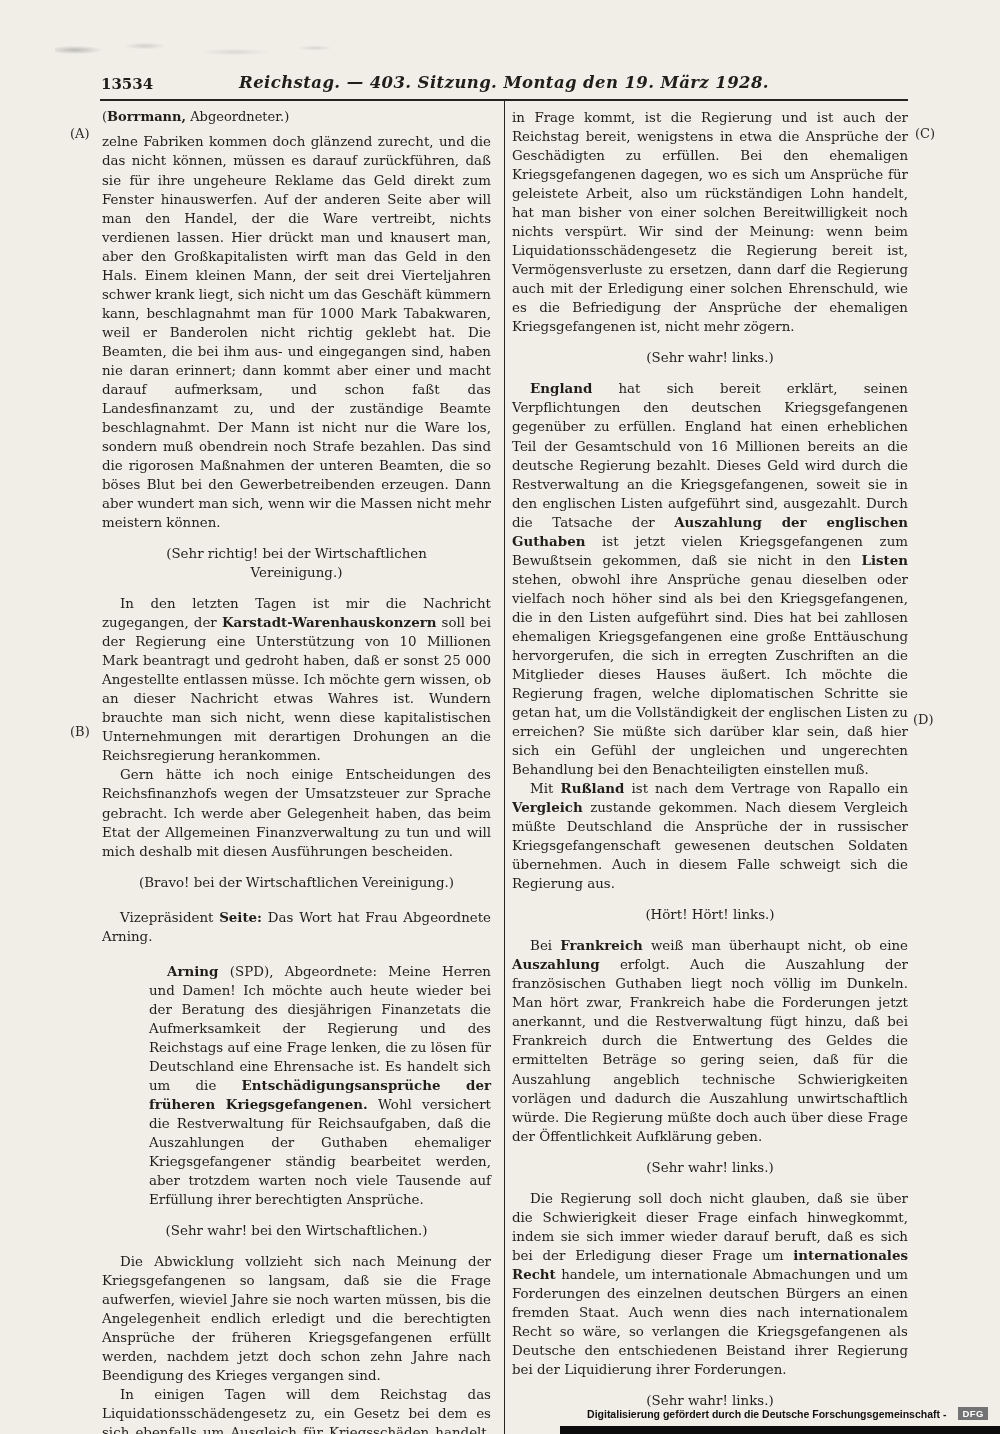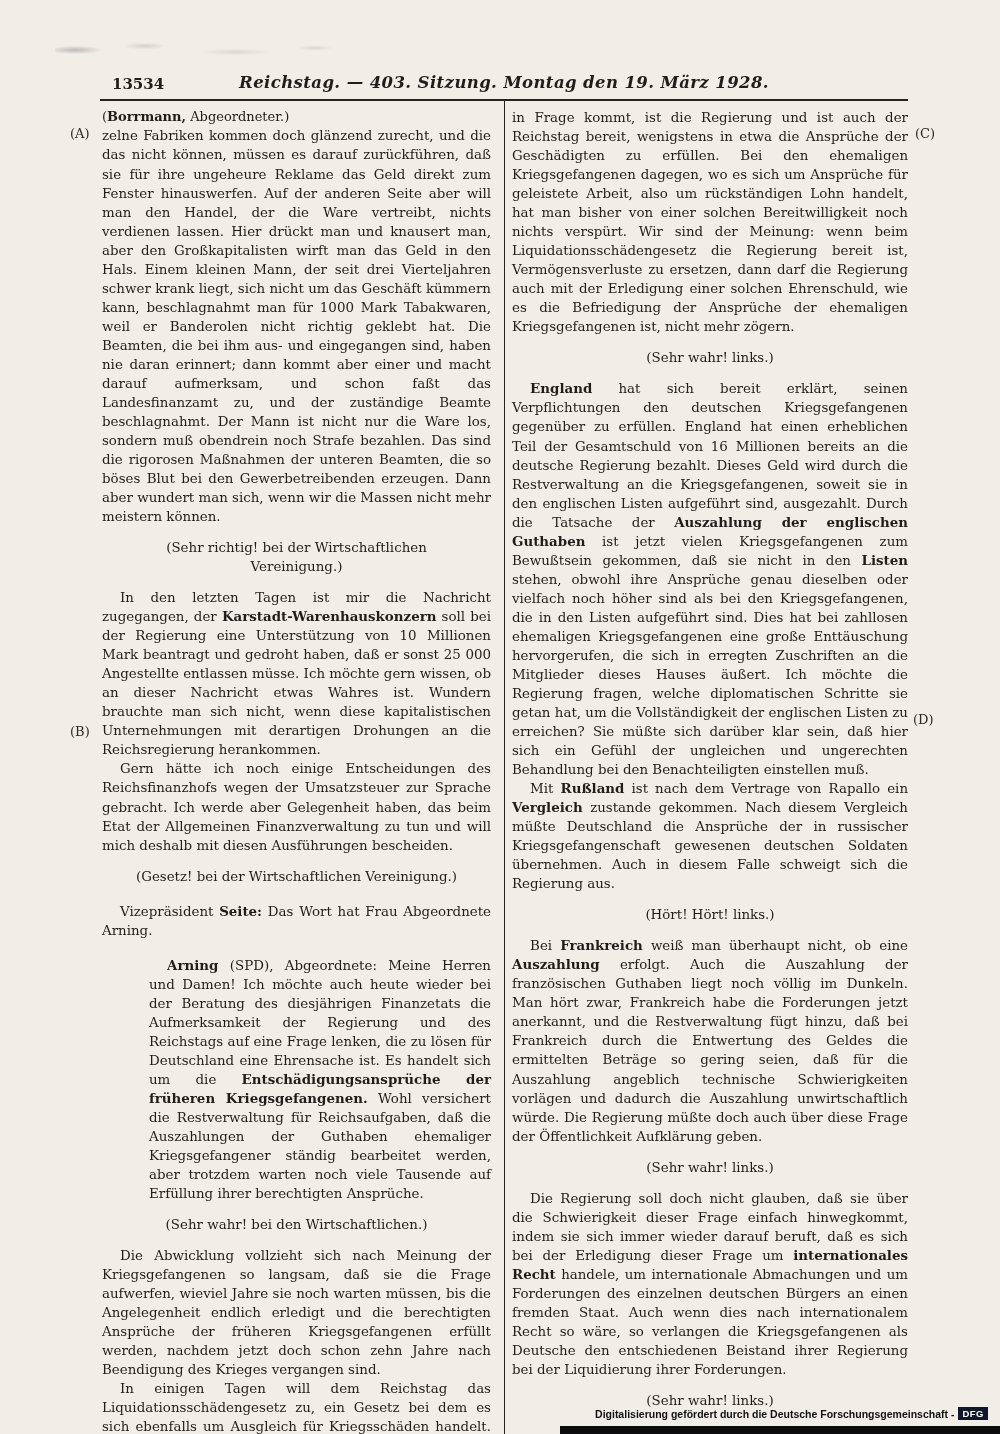--- a/index.html
+++ b/index.html
@@ -16,51 +16,51 @@
     background:
       radial-gradient(ellipse 40px 6px at 20px 12px, rgba(90,90,90,.35), transparent 70%),
       radial-gradient(ellipse 30px 5px at 90px 8px, rgba(120,120,120,.25), transparent 70%),
       radial-gradient(ellipse 50px 5px at 180px 14px, rgba(130,130,130,.2), transparent 70%),
       radial-gradient(ellipse 25px 4px at 260px 10px, rgba(120,120,120,.2), transparent 70%);
   }
 
   .content { position:absolute; left:100px; top:72px; width:808px; }
 
   .header-row { position:relative; height:24px; }
-  .page-number { position:absolute; left:12px; top:3px; font-weight:bold; font-size:15px; }
+  .page-number { position:absolute; left:1px; top:3px; font-weight:bold; font-size:15px; }
   .header-title { text-align:center; font-weight:bold; font-size:16.5px; letter-spacing:.4px; padding-top:1px;font-style:italic; }
   .header-rule { border-top:2px solid #26241f; margin-top:3px; }
 
   .columns { display:flex; min-height:1224px; align-items:stretch; }
   .col { width:50%; }
   .col.left  { padding:7px 13px 0 2px; }
   .col.right { border-left:1.5px solid #26241f; padding:7px 0 0 7px; }
 
   p { font-size:13.4px; line-height:1.42; text-align:justify; text-indent:1.35em;
       hyphens:auto; -webkit-hyphens:auto; margin:0; }
   p.cont { text-indent:0; }
-  p.speaker-cont { text-indent:0; text-align:left; font-size:13px; }
+  p.speaker-cont { text-indent:0; text-align:left; margin-bottom:6px; font-size:13px; }
   p.interjection { text-indent:0; text-align:center; margin:12px 18px; }
   p.speaker { margin:16px 0; }
   p.lead { margin-top:16px;margin-left:47px; }
 
   .margin-marker { position:absolute; font-size:13px; color:#2a2824; }
   .marker-a { left:70px;  top:126px; }
   .marker-b { left:70px;  top:724px; }
   .marker-c { left:915px; top:126px; }
   .marker-d { left:913px; top:712px; }
 
   .footer {
     position:absolute; right:12px; bottom:14px;
     font-family:"Liberation Sans","DejaVu Sans",sans-serif;
     font-size:10.5px; font-weight:bold; color:#111;
-    display:flex; align-items:center; gap:4px;
+    display:flex; align-items:center; gap:12px;
   }
   .dfg-logo {
-    background:#0f172a; color:#ffffff; font-size:9.5px; font-weight:bold;
+    background:#737373; color:#ffffff; font-size:9.5px; font-weight:bold;
     padding:1px 4px; letter-spacing:.5px;
   }
   .bottom-bar { position:absolute; right:0; bottom:0; width:440px; height:8px; background:#0c0c0c; }
 </style>
 </head>
 <body>
 
 <div class="sheet">
   <div class="scan-smudge"></div>
 
@@ -77,21 +77,21 @@
     <div class="header-rule"></div>
 
     <div class="columns">
 
       <div class="col left">
         <p class="speaker-cont">(<b>Borrmann,</b> Abgeordneter.)</p>
         <p class="cont">zelne Fabriken kommen doch glänzend zurecht, und die das nicht können, müssen es darauf zurückführen, daß sie für ihre ungeheure Reklame das Geld direkt zum Fenster hinauswerfen. Auf der anderen Seite aber will man den Handel, der die Ware vertreibt, nichts verdienen lassen. Hier drückt man und knausert man, aber den Großkapitalisten wirft man das Geld in den Hals. Einem kleinen Mann, der seit drei Vierteljahren schwer krank liegt, sich nicht um das Geschäft kümmern kann, beschlagnahmt man für 1000 Mark Tabakwaren, weil er Banderolen nicht richtig geklebt hat. Die Beamten, die bei ihm aus- und eingegangen sind, haben nie daran erinnert; dann kommt aber einer und macht darauf aufmerksam, und schon faßt das Landesfinanzamt zu, und der zuständige Beamte beschlagnahmt. Der Mann ist nicht nur die Ware los, sondern muß obendrein noch Strafe bezahlen. Das sind die rigorosen Maßnahmen der unteren Beamten, die so böses Blut bei den Gewerbetreibenden erzeugen. Dann aber wundert man sich, wenn wir die Massen nicht mehr meistern können.</p>
         <p class="interjection">(Sehr richtig! bei der Wirtschaftlichen Vereinigung.)</p>
         <p>In den letzten Tagen ist mir die Nachricht zugegangen, der <b>Karstadt-Warenhauskonzern</b> soll bei der Regierung eine Unterstützung von 10 Millionen Mark beantragt und gedroht haben, daß er sonst 25 000 Angestellte entlassen müsse. Ich möchte gern wissen, ob an dieser Nachricht etwas Wahres ist. Wundern brauchte man sich nicht, wenn diese kapitalistischen Unternehmungen mit derartigen Drohungen an die Reichsregierung herankommen.</p>
         <p>Gern hätte ich noch einige Entscheidungen des Reichsfinanzhofs wegen der Umsatzsteuer zur Sprache gebracht. Ich werde aber Gelegenheit haben, das beim Etat der Allgemeinen Finanzverwaltung zu tun und will mich deshalb mit diesen Ausführungen bescheiden.</p>
-        <p class="interjection">(Gesetz! bei der Wirtschaftlichen Vereinigung.)</p>
+        <p class="interjection">(Bravo! bei der Wirtschaftlichen Vereinigung.)</p>
         <p class="speaker">Vizepräsident <b>Seite:</b> Das Wort hat Frau Abgeordnete Arning.</p>
         <p class="lead"><b>Arning</b> (SPD), Abgeordnete: Meine Herren und Damen! Ich möchte auch heute wieder bei der Beratung des diesjährigen Finanzetats die Aufmerksamkeit der Regierung und des Reichstags auf eine Frage lenken, die zu lösen für Deutschland eine Ehrensache ist. Es handelt sich um die <b>Entschädigungsansprüche der früheren Kriegsgefangenen.</b> Wohl versichert die Restverwaltung für Reichsaufgaben, daß die Auszahlungen der Guthaben ehemaliger Kriegsgefangener ständig bearbeitet werden, aber trotzdem warten noch viele Tausende auf Erfüllung ihrer berechtigten Ansprüche.</p>
         <p class="interjection">(Sehr wahr! bei den Wirtschaftlichen.)</p>
         <p>Die Abwicklung vollzieht sich nach Meinung der Kriegsgefangenen so langsam, daß sie die Frage aufwerfen, wieviel Jahre sie noch warten müssen, bis die Angelegenheit endlich erledigt und die berechtigten Ansprüche der früheren Kriegsgefangenen erfüllt werden, nachdem jetzt doch schon zehn Jahre nach Beendigung des Krieges vergangen sind.</p>
         <p>In einigen Tagen will dem Reichstag das Liquidationsschädengesetz zu, ein Gesetz bei dem es sich ebenfalls um Ausgleich für Kriegsschäden handelt. Hier, wo die Entschädigung von Vermögensverlusten</p>
       </div>
 
       <div class="col right">
         <p class="cont">in Frage kommt, ist die Regierung und ist auch der Reichstag bereit, wenigstens in etwa die Ansprüche der Geschädigten zu erfüllen. Bei den ehemaligen Kriegsgefangenen dagegen, wo es sich um Ansprüche für geleistete Arbeit, also um rückständigen Lohn handelt, hat man bisher von einer solchen Bereitwilligkeit noch nichts verspürt. Wir sind der Meinung: wenn beim Liquidationsschädengesetz die Regierung bereit ist, Vermögensverluste zu ersetzen, dann darf die Regierung auch mit der Erledigung einer solchen Ehrenschuld, wie es die Befriedigung der Ansprüche der ehemaligen Kriegsgefangenen ist, nicht mehr zögern.</p>
         <p class="interjection">(Sehr wahr! links.)</p>

